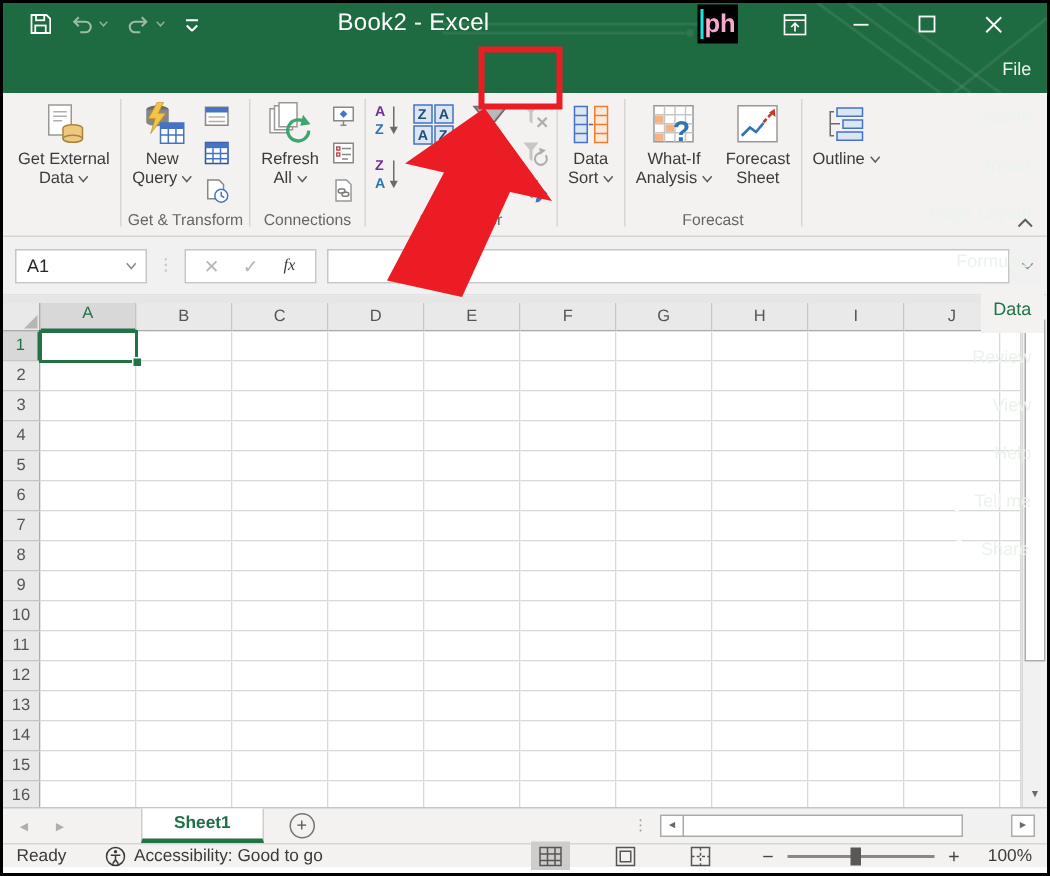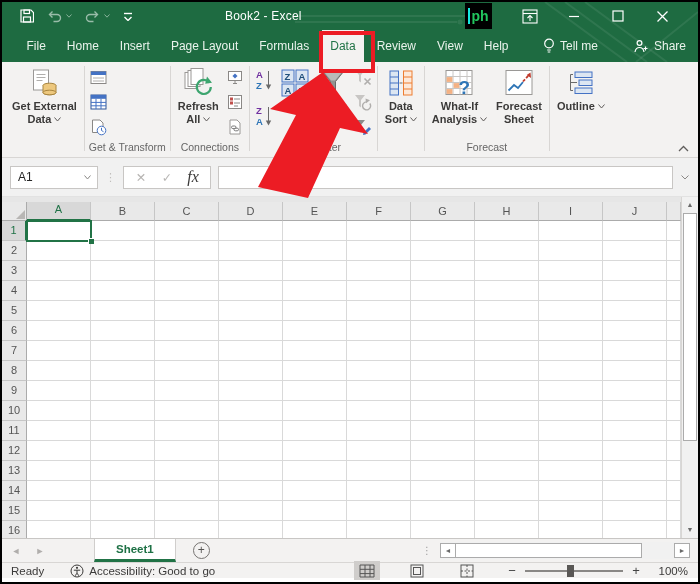--- a/index.html
+++ b/index.html
@@ -6,58 +6,58 @@
   .screen{width:700px;height:584px;border:2px solid #000;box-sizing:border-box;position:relative;
     background:#fff;font-family:"Liberation Sans","DejaVu Sans",sans-serif;overflow:hidden;}
 
   
   .chrome{background:#1e6b41;position:relative;}
   .chrome .deco{position:absolute;inset:0;pointer-events:none;}
   .titlebar{height:28px;display:flex;align-items:center;color:#fff;position:relative;z-index:1;}
   .qat{display:flex;align-items:center;gap:13px;padding-left:18px;}
   .qat .dim{opacity:.55;}
   .tinycaret{margin-left:-9px;opacity:.6;}
-  .apptitle{font-size:12px;margin-left:92px;color:#fff;letter-spacing:.2px;}
+  .apptitle{font-size:16px;margin-left:92px;color:#fff;letter-spacing:.2px;}
   .tb-right{margin-left:auto;display:flex;align-items:center;gap:0;padding-right:14px;}
-  .logo{width:27px;height:26px;background:#000;color:#22c55e;font-weight:bold;font-size:14px;
+  .logo{width:27px;height:26px;background:#000;color:#f9a8d4;font-weight:bold;font-size:17px;
     display:flex;align-items:center;justify-content:center;margin-right:16px;}
   .logo i{font-style:normal;border-left:2px solid #17e9e0;padding-left:1px;}
   .winbtn{width:44px;height:28px;display:flex;align-items:center;justify-content:center;}
 
-  .tabrow{height:32px;display:flex;align-items:flex-end;position:relative;z-index:1;padding-left:14px;}
+  .tabrow{height:32px;display:flex;align-items:flex-end;position:relative;z-index:1;padding-left:14px;flex-direction:column;}
   .tab{color:#eaf3ec;font-size:12px;line-height:32px;padding:0 8px;margin:0 2.5px;display:flex;align-items:center;gap:5px;white-space:nowrap;}
   .tab span{line-height:32px;}
   .tab.selected{background:#f3f2f1;color:#217346;}
   .tab.right{margin-left:auto;margin-right:4px;}
   .tab.tellme{margin-left:16px;}
 
   
   .ribbon{height:95px;background:#f3f2f1;border-bottom:1px solid #d8d6d4;position:relative;}
   #ribbon-groups{display:flex;height:100%;padding-left:4px;}
   .rgroup{display:flex;flex-direction:column;padding:2px 3px 0;}
   .rg-content{flex:1;display:flex;align-items:flex-start;gap:3px;}
   .rg-label{height:17px;font-size:10.5px;color:#666;text-align:center;line-height:15px;white-space:nowrap;}
   .rg-divider{width:1px;background:#d8d6d4;margin:4px 1px 6px;}
   .big-btn{display:flex;flex-direction:column;align-items:center;padding:1px 3px;font-size:11px;color:#3b3a39;}
   .icn{display:inline-flex;align-items:center;justify-content:center;}
   .icn.big{height:35px;}
-  .bb-line{line-height:13px;text-align:center;white-space:nowrap;display:flex;align-items:center;justify-content:center;gap:3px;font-weight:bold;}
+  .bb-line{line-height:13px;text-align:center;white-space:nowrap;display:flex;align-items:center;justify-content:center;gap:3px;}
   .small-col{display:flex;flex-direction:column;gap:5px;padding-top:3px;}
   .small-col.wide{gap:16px;padding-top:5px;}
   .small-btn{width:20px;height:20px;display:flex;align-items:center;justify-content:center;}
   .collapse-btn{position:absolute;right:9px;bottom:5px;color:#605e5c;}
 
   
   .fbar{height:38px;background:#f1f1f1;display:flex;align-items:center;padding:0 8px;gap:7px;border-bottom:1px solid #e2e2e2;}
   .namebox{width:88px;height:23px;box-sizing:border-box;background:#fff;border:1px solid #c8c6c4;display:flex;align-items:center;font-size:12px;color:#262626;padding-left:7px;}
   .nb-caret{margin-left:auto;padding:0 6px;display:flex;}
   .fdots{color:#c0bebc;font-size:11px;line-height:11px;}
   .fbtns{height:23px;box-sizing:border-box;background:#fff;border:1px solid #c8c6c4;display:flex;align-items:center;padding:0 4px;}
   .fbtn{width:26px;text-align:center;color:#b8b6b4;font-size:12.5px;}
-  .fbtn.fx{color:#3b3a39;font-family:"Liberation Serif","DejaVu Serif",serif;font-style:italic;font-size:16px;}
+  .fbtn.fx{color:#3b3a39;font-family:"Liberation Serif","DejaVu Serif",serif;font-style:italic;font-size:11px;}
   .ffield{flex:1;height:23px;box-sizing:border-box;background:#fff;border:1px solid #c8c6c4;}
   .fexp{display:flex;padding:0 1px;}
 
   
   .gridwrap{height:341px;background:#e6e6e6;display:flex;overflow:hidden;}
   .sheetarea{width:679px;padding-top:5px;overflow:hidden;position:relative;}
   .ghead{display:flex;height:19px;}
   .corner{width:25px;box-sizing:border-box;background:#e9e9e9;border-right:1px solid #ababab;border-bottom:1px solid #ababab;position:relative;}
   .corner:after{content:"";position:absolute;right:1px;bottom:1px;border-left:9px solid transparent;border-bottom:9px solid #b8b6b4;}
   .ch{width:64px;box-sizing:border-box;background:#e9e9e9;border-right:1px solid #c6c6c6;border-bottom:1px solid #ababab;font-size:11px;color:#555;text-align:center;line-height:18px;}
@@ -269,20 +269,45 @@
                   </span>
                 </div>
               </div>
             </div>
           </div>
           <div class="rg-label"></div>
         </div>
         <div class="rg-divider"></div>
         <div class="rgroup">
           <div class="rg-content">
+            <div class="big-btn">
+              <span class="icn big">
+                <svg width="32" height="30" viewBox="0 0 32 30">
+                  <ellipse cx="13" cy="5" rx="7.5" ry="2.6" fill="#6d6d6d"></ellipse>
+                  <path d="M5.5 5v8.5a7.5 2.6 0 0 0 15 0V5" fill="#868686"></path>
+                  <polygon points="13,0 7,11 11.5,11 8.5,21 18.5,7.5 13.5,7.5 17,0" fill="#f6c34a" stroke="#c89828" stroke-width="0.6"></polygon>
+                  <rect x="15" y="14" width="15.5" height="13.5" fill="#fff" stroke="#4472c4"></rect>
+                  <rect x="15" y="14" width="15.5" height="4" fill="#4472c4"></rect>
+                  <path d="M15 22h15.5M20.2 14v13.5M25.3 14v13.5" stroke="#4472c4" fill="none"></path>
+                </svg>
+              </span>
+              <div>
+                <div class="bb-line">
+                  <span>New</span>
+                </div>
+                <div class="bb-line">
+                  <span>Query</span>
+                  <span class="icn">
+                    <svg width="7" height="5" viewBox="0 0 7 5">
+                      <path d="M.5.5L3.5 4 6.5.5" fill="none" stroke="#605e5c"></path>
+                    </svg>
+                  </span>
+                </div>
+              </div>
+            </div>
             <div class="small-col">
               <div class="small-btn">
                 <span class="icn">
                   <svg width="17" height="15" viewBox="0 0 17 15">
                     <rect x="1" y="1.5" width="15" height="12" fill="#fff" stroke="#8a8886"></rect>
                     <rect x="1" y="1.5" width="15" height="3.5" fill="#4472c4"></rect>
                     <path d="M3 8h11M3 11h11" stroke="#b0aeac" fill="none"></path>
                   </svg>
                 </span>
               </div>

